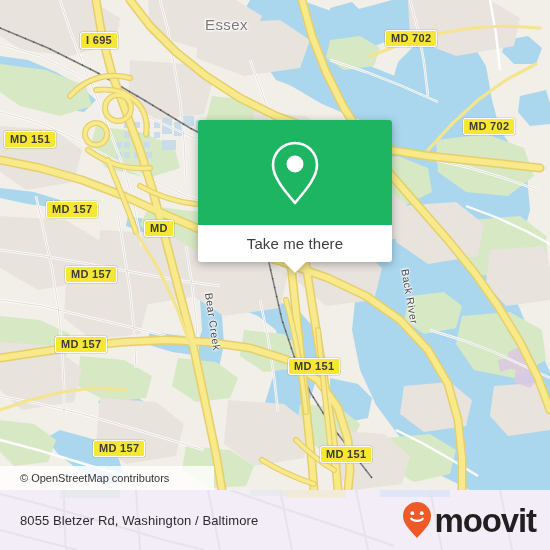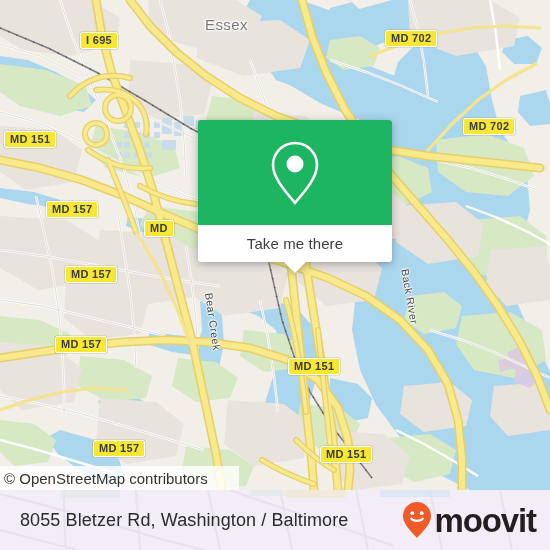--- a/index.html
+++ b/index.html
@@ -77,41 +77,41 @@
     left:50%;bottom:-11px;margin-left:-11px;
     width:0;height:0;
     border-left:11px solid transparent;
     border-right:11px solid transparent;
     border-top:11px solid #ffffff;
   }
 
   
   #attribution{
     position:absolute;left:0;top:466px;
-    height:24px;width:239px;
+    height:24px;width:214px;
     background:rgba(255,255,255,.82);
     display:flex;align-items:center;
-    padding-left:4px;
+    padding-left:20px;
     box-sizing:border-box;
-    font-size:15px;color:#333;
+    font-size:11px;color:#333;
   }
 
   
   #footer{
     position:absolute;left:0;top:490px;width:550px;height:60px;
     overflow:hidden;
     background:rgba(255,255,255,.88);
     display:flex;align-items:center;justify-content:space-between;
     box-sizing:border-box;
     padding:0 14px 0 20px;
   }
   #footer-bg{position:absolute;left:0;top:0;width:550px;height:60px;opacity:.35;}
   #footer-title{
     position:relative;
-    font-size:18px;color:#2b2b2b;letter-spacing:.1px;
+    font-size:13px;color:#2b2b2b;letter-spacing:.1px;
   }
   #logo{position:relative;display:flex;align-items:center;gap:1px;}
   #logo svg{display:block;}
   #logo-word{
     font-size:33px;font-weight:bold;color:#231f20;letter-spacing:-1.1px;
     line-height:33px;margin-left:1px;
   }
 </style>
 </head>
 <body>

